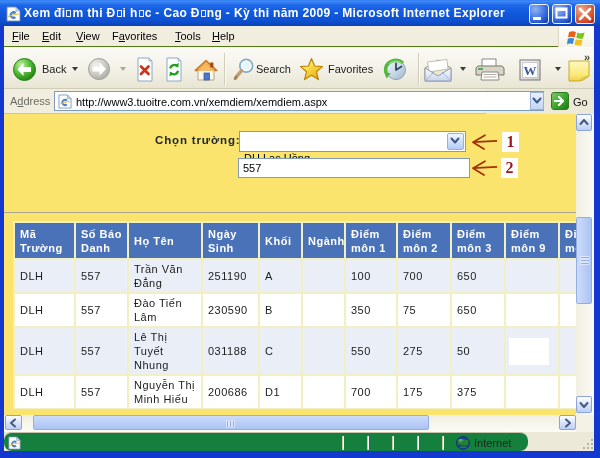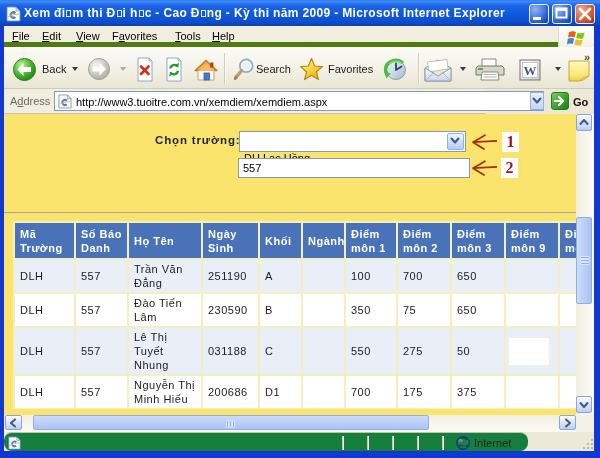--- a/index.html
+++ b/index.html
@@ -16,39 +16,39 @@
 
 #title-txt { left:24px; top:6px; color:#fff; font-size:12px; font-weight:bold; white-space:nowrap; letter-spacing:0.35px;text-align:right; }
 .mgbox { display:inline-block; width:5px; height:7px; border:1px solid #e8eef8; margin:0 1px; vertical-align:0px; }
 .tbtn { top:4px; width:20px; height:20px; border:1px solid #eef2fc; border-radius:3px; }
 .tbtn.blue { background:radial-gradient(circle at 30% 25%,#8fb4f4 0%,#4a7ae4 45%,#2254cc 75%,#16348c 100%); }
 #btn-close { left:575px; background:radial-gradient(circle at 30% 25%,#f0a98e 0%,#e06a42 45%,#cc4424 75%,#8c2810 100%); }
 #btn-min { left:529px; }
 #btn-max { left:552px; }
 
 
-#menubar { left:4px; top:26px; width:590px; height:21px; background:#f1eee0; border-bottom:5px solid #4d7c0f; }
+#menubar { left:4px; top:26px; width:590px; height:21px; background:#f1eee0; border-bottom:1px solid #4d7c0f; }
 .menu { position:absolute; top:4px; font-size:11px; color:#000; }
 .menu u { text-decoration:underline; }
 #winlogo { left:558px; top:26px; width:36px; height:21px; background:linear-gradient(180deg,#ffffff,#f4f2e8); border-left:1px solid #ddd9c4; }
 
 
 #toolbar { left:4px; top:47px; width:590px; height:42px; background:linear-gradient(180deg,#fbfaf6 0%,#f4f2e8 50%,#e8e5d3 100%); border-top:1px solid #fff; border-bottom:1px solid #cfccb8; }
 .ttext { position:absolute; font-size:11px; color:#1a1a1a; }
 .tsep { position:absolute; top:5px; width:2px; height:32px; border-left:1px solid #d0cdbb; border-right:1px solid #fbfaf4; }
 .caret { position:absolute; width:0; height:0; border-left:3px solid transparent; border-right:3px solid transparent; border-top:4px solid #3a3a3a; }
 
 
 #addrbar { left:4px; top:89px; width:482px; height:25px; background:#f1eee0; border-bottom:1px solid #c8c4ae; }
 #addr-label { left:6px; top:6px; font-size:11px; color:#6b6b66; }
 #addr-input { left:50px; top:2px; width:490px; height:20px; background:#fff; border:1px solid #7f9db9; }
 #addr-url { left:72px; top:7px; font-size:11px; color:#000; white-space:nowrap; }
 #addr-drop { left:526px; top:3px; width:14px; height:18px; background:linear-gradient(180deg,#e8f0fc,#c4d6f4); border:1px solid #9ab0d8; }
 #gobtn { left:547px; top:3px; width:18px; height:18px; border-radius:3px; background:linear-gradient(135deg,#7ecb6a 0%,#3ba22c 55%,#1f7d14 100%); border:1px solid #2c7a1e; }
-#gotxt { left:569px; top:7px; font-size:11px; font-weight:bold; color:#111; }
+#gotxt { left:569px; top:7px; font-size:11px; font-weight:normal; color:#111; }
 
 
 #content { left:4px; top:114px; width:572px; height:301px; background:#fae46e; overflow:hidden; }
 .flabel { position:absolute; font-size:11.5px; font-weight:bold; color:#202830; letter-spacing:0.85px; }
 #sel { left:235px; top:17px; width:227px; height:21px; background:#fff; border:1px solid #7f9db9; }
 #sel-txt { left:4px; top:3px; font-size:11px; color:#000; position:absolute;margin-top:17px; }
 #sel-arrow { position:absolute; right:1px; top:1px; width:17px; height:17px; background:linear-gradient(180deg,#f0f6fe 0%,#cfdffa 55%,#b4cbf2 100%); border:1px solid #98b0dc; border-radius:2px; }
 #inp { left:234px; top:44px; width:232px; height:20px; background:#fff; border:1px solid #7f9db9; }
 #inp-txt { position:absolute; left:4px; top:3px; font-size:11px; color:#000; }
 #formbtn { left:237px; top:70px; width:81px; height:19px; background:linear-gradient(180deg,#fefefc 0%,#f2f0e4 60%,#dcd8c8 100%); border:1px solid #6f6f64; border-radius:3px; font-size:11px; color:#000; text-align:center; line-height:17px; }

